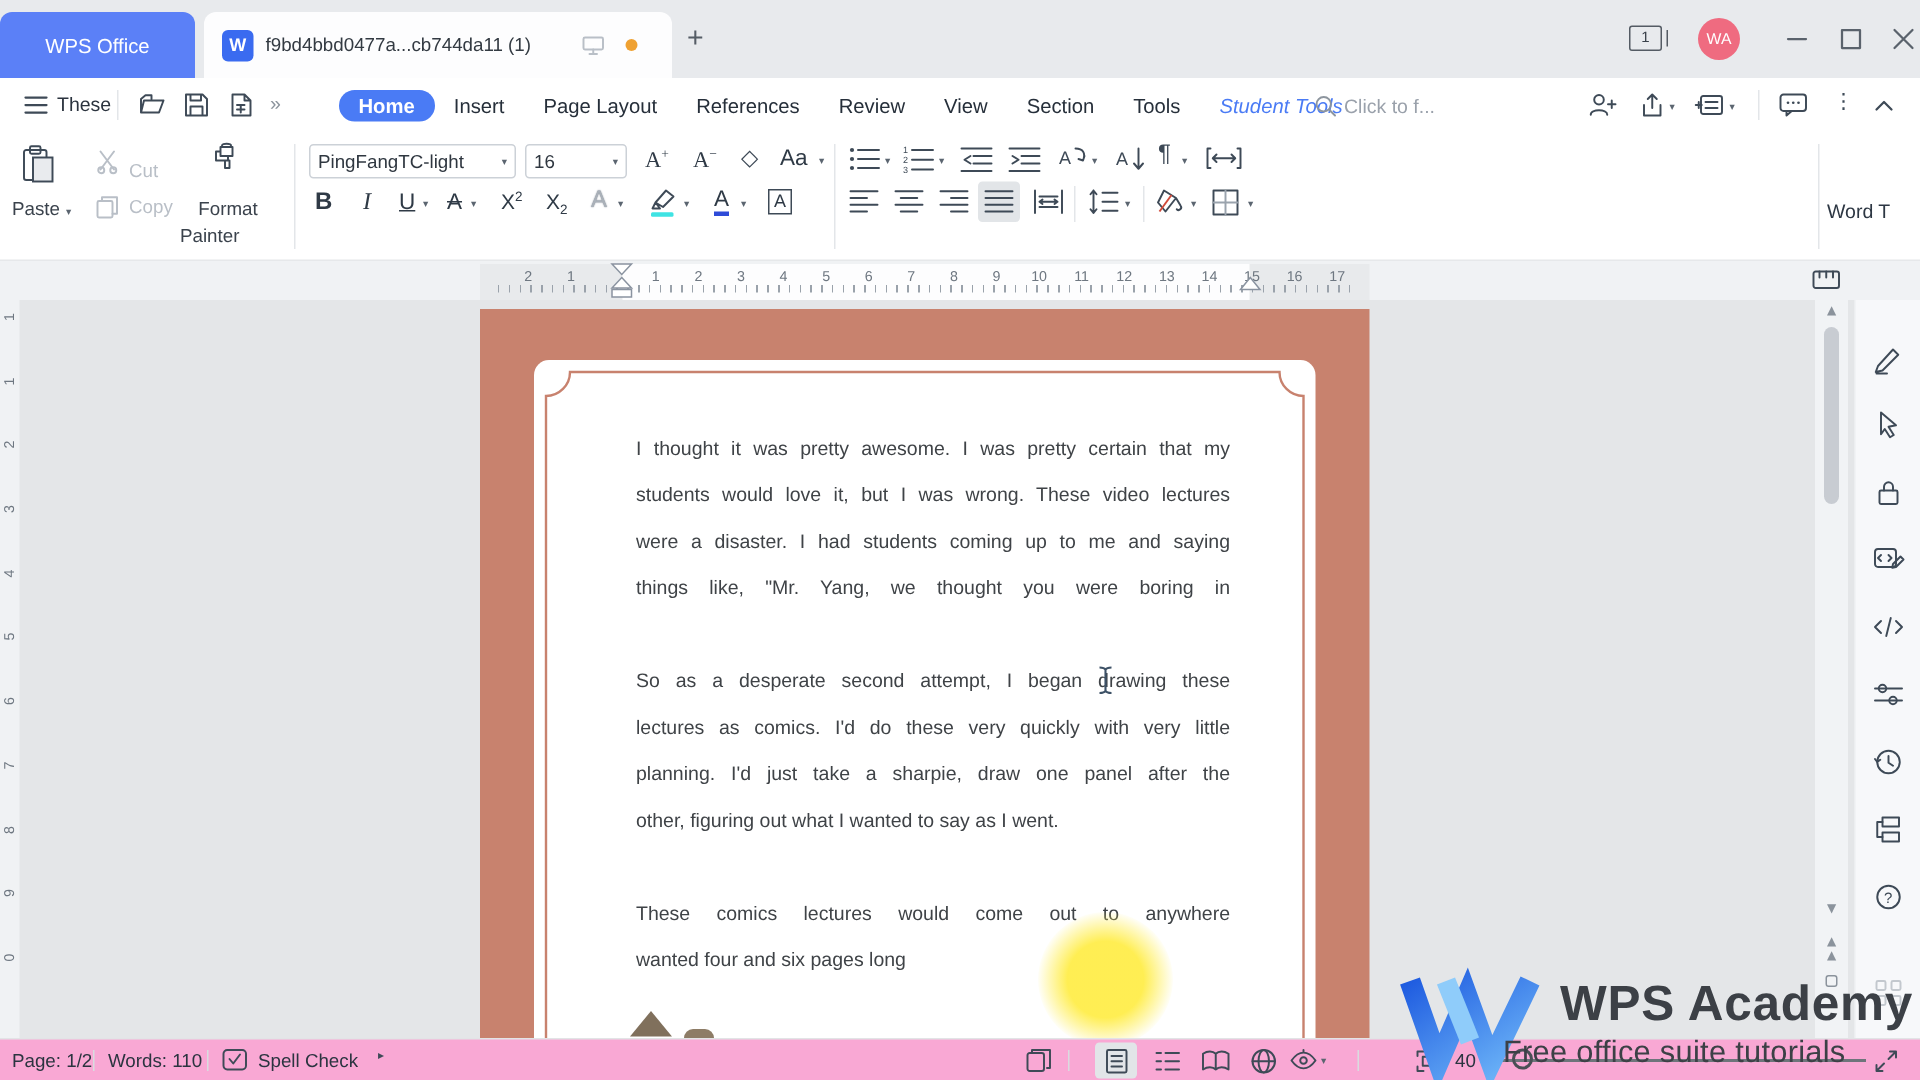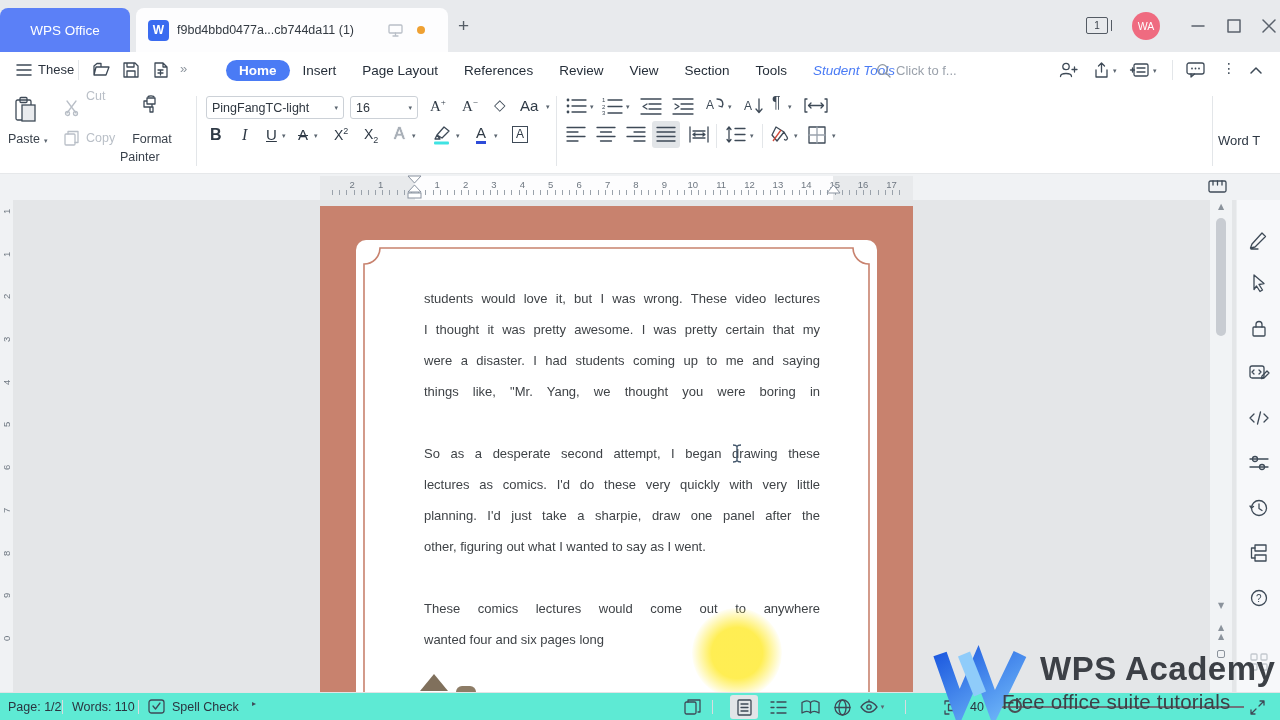--- a/index.html
+++ b/index.html
@@ -77,21 +77,21 @@
   #doc-text{position:absolute;left:104px;top:77px;width:396px;}
   #hl-circle{left:692px;top:408px;width:90px;height:90px;border-radius:50%;
     background:radial-gradient(circle,rgba(255,237,74,.95) 0 40%,rgba(255,237,74,0) 72%);}
   #scrollcol{right:48px;top:0;width:22px;height:492px;background:#f1f3f5;}
   #scroll-thumb{position:absolute;left:6px;top:18px;width:10px;height:118px;border-radius:5px;background:#c8ccd2;}
   .scrgl{position:absolute;left:0;width:22px;text-align:center;font-family:"DejaVu Sans",sans-serif;
          font-size:8px;color:#8b939c;}
   #sidebar{right:0;top:-26px;width:44px;height:518px;background:#f7f8fa;border-left:1px solid #eceef0;}
   .sbi{position:absolute;left:12px;width:20px;height:20px;}
   
-  #statusbar{left:0;top:692px;width:1280px;height:28px;background:#5eead4;border-top:1px solid #e2e4e6;z-index:10;}
+  #statusbar{left:0;top:692px;width:1280px;height:28px;background:#f9a8d4;border-top:1px solid #e2e4e6;z-index:10;}
   .stxt{font-size:12.5px;color:#2b3440;}
   .sdiv{position:absolute;top:7px;width:1px;height:14px;background:#d9dcdf;}
   .viewbtn{position:absolute;top:2px;width:28px;height:24px;display:flex;align-items:center;justify-content:center;}
   
   #wm{left:930px;top:645px;width:350px;height:75px;z-index:52;pointer-events:none;}
   #wm-title{position:absolute;left:110px;top:5px;font-size:33px;font-weight:600;color:#3c4046;letter-spacing:.5px;}
   #wm-sub{position:absolute;left:72px;top:45px;font-size:20.5px;color:#3c4046;letter-spacing:.2px;}
   #zoomline{left:998px;top:706px;width:246px;height:2px;background:#6e747b;z-index:51;}
   #zoomthumb{left:1008px;top:699px;width:14px;height:14px;border:2px solid #4a4f55;border-radius:50%;z-index:51;background:transparent;}
 </style>
@@ -191,21 +191,21 @@
       <rect class="ic" x="6" y="1.5" width="7" height="5" rx="1" fill="#fff"></rect>
     <rect x="8" y="9" width="13" height="16" fill="#e9ebee" stroke="#3e4a57" stroke-width="1.3"></rect>
     </svg>
   <span class="abs tlabel" style="left:8px;top:44px">Paste</span>
   <span class="abs caret" style="left:44px;top:49px">▾</span>
   <svg class="abs" style="left:64px;top:12px" width="18" height="16">
     <path class="ic ic-gray" d="M3,1 L12,13 M12,1 L3,13"></path>
       <circle class="ic ic-gray" cx="3.5" cy="13.5" r="2"></circle>
       <circle class="ic ic-gray" cx="11.5" cy="13.5" r="2"></circle>
     </svg>
-  <span class="abs dislabel" style="left:86px;top:1px">Cut</span>
+  <span class="abs dislabel" style="left:86px;top:19px">Cut</span>
   <svg class="abs" style="left:64px;top:42px" width="18" height="16">
     <rect class="ic ic-gray" x="1" y="4" width="10" height="11" rx="1"></rect>
       <path class="ic ic-gray" d="M4,4 V1.5 h10 v11 h-3"></path>
     </svg>
   <span class="abs dislabel" style="left:86px;top:43px">Copy</span>
   <svg class="abs" style="left:138px;top:6px" width="26" height="30">
     <path class="ic" d="M8,2 h8 v6 h-8 z M8,5 h-3 v6 h8 v-3 M11,11 v5 h3 v-5" transform="translate(1,2)"></path>
     <path class="ic" d="M9,1 c0,-1.5 6,-1.5 6,0" transform="translate(1,2)"></path>
     </svg>
   <span class="abs tlabel" style="left:120px;top:44px;width:64px;text-align:center">Format</span>
@@ -392,22 +392,22 @@
         <span>0</span>
       </div>
   </div>
 
   <div id="page" class="abs">
     <div id="page-frame"></div>
     <svg class="abs" style="left:44px;top:42px" width="505" height="600">
       <path d="M0,600 L0,16 A16,16 0 0 0 16,0 L489,0 A16,16 0 0 0 505,16 L505,600" fill="none" stroke="#c8826e" stroke-width="1.6"></path>
       </svg>
     <div id="doc-text">
+        <div class="docline">I thought it was pretty awesome. I was pretty certain that my</div>
         <div class="docline">students would love it, but I was wrong. These video lectures</div>
-        <div class="docline">I thought it was pretty awesome. I was pretty certain that my</div>
         <div class="docline">were a disaster. I had students coming up to me and saying</div>
         <div class="docline">things like, "Mr. Yang, we thought you were boring in</div>
         <div class="docline pstart">So as a desperate second attempt, I began drawing these</div>
         <div class="docline">lectures as comics. I'd do these very quickly with very little</div>
         <div class="docline">planning. I'd just take a sharpie, draw one panel after the</div>
         <div class="docline last">other, figuring out what I wanted to say as I went.</div>
         <div class="docline pstart">These comics lectures would come out to anywhere</div>
         <div class="docline last">wanted four and six pages long</div>
       </div>
     <div class="abs" style="left:100px;top:468px;width:0;height:0;border-left:14px solid transparent;border-right:14px solid transparent;border-bottom:17px solid #80705c"></div>

